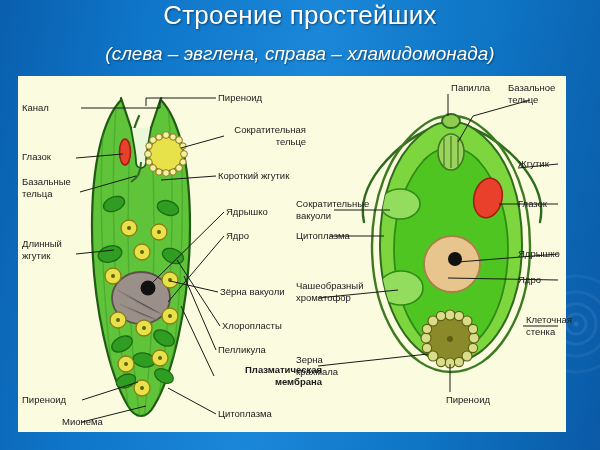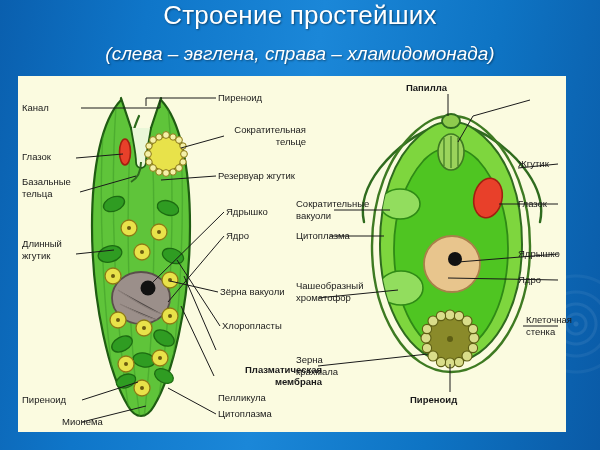--- a/index.html
+++ b/index.html
@@ -28,21 +28,21 @@
     background:#fbfbe0;
   }
   .stage{position:absolute;left:0;top:0;width:548px;height:356px;}
   svg.art{position:absolute;left:0;top:0;width:548px;height:356px;}
   .lbl{
     position:absolute;font-size:9.5px;color:#1a1a1a;line-height:11.5px;
     white-space:pre-line;
   }
   .lbl.r{text-align:right;}
   .lbl.l{text-align:left;}
-  .lbl.c{text-align:left;font-weight:bold;}
+  .lbl.c{text-align:right;}
 </style>
 </head>
 <body>
 
 <div class="slide">
 
   <div class="title-wrap">
     <div class="title">Строение простейших</div>
     <div class="subtitle">(слева – эвглена, справа – хламидомонада)</div>
   </div>
@@ -251,39 +251,41 @@
       <div class="lbl l" style="left:4px;top:100px;width:62px;">Базальные
 тельца</div>
       <div class="lbl l" style="left:4px;top:162px;width:56px;">Длинный
 жгутик</div>
       <div class="lbl l" style="left:4px;top:318px;width:60px;">Пиреноид</div>
       <div class="lbl l" style="left:4px;top:340px;width:60px;padding-left:40px;">Мионема</div>
 
       <div class="lbl l" style="left:200px;top:16px;width:80px;">Пиреноид</div>
       <div class="lbl r" style="left:196px;top:48px;width:92px;">Сократительная
 тельце</div>
-      <div class="lbl l" style="left:200px;top:94px;width:94px;">Резервуар жгутик</div>
+      <div class="lbl l" style="left:200px;top:94px;width:94px;">Короткий жгутик</div>
       <div class="lbl l" style="left:208px;top:130px;width:64px;">Ядрышко</div>
       <div class="lbl l" style="left:208px;top:154px;width:48px;">Ядро</div>
       <div class="lbl l" style="left:202px;top:210px;width:96px;">Зёрна вакуоли</div>
       <div class="lbl l" style="left:204px;top:244px;width:78px;">Хлоропласты</div>
-      <div class="lbl l" style="left:200px;top:268px;width:68px;margin-top:48px;">Пелликула</div>
+      <div class="lbl l" style="left:200px;top:268px;width:68px;">Пелликула</div>
       <div class="lbl r" style="left:210px;top:288px;width:94px;font-weight:bold;">Плазматическая
 мембрана</div>
       <div class="lbl l" style="left:200px;top:332px;width:72px;">Цитоплазма</div>
 
       <div class="lbl l" style="left:278px;top:122px;width:86px;">Сократительные
 вакуоли</div>
       <div class="lbl l" style="left:278px;top:154px;width:74px;">Цитоплазма</div>
       <div class="lbl l" style="left:278px;top:204px;width:86px;">Чашеобразный
 хроматофор</div>
       <div class="lbl l" style="left:278px;top:278px;width:66px;">Зерна
 крахмала</div>
 
       <div class="lbl c" style="left:388px;top:6px;width:84px;">Папилла</div>
+      <div class="lbl l" style="left:490px;top:6px;width:60px;">Базальное
+тельце</div>
 
       <div class="lbl l" style="left:500px;top:82px;width:54px;">Жгутик</div>
       <div class="lbl l" style="left:500px;top:122px;width:54px;">Глазок</div>
       <div class="lbl l" style="left:500px;top:172px;width:60px;">Ядрышко</div>
       <div class="lbl l" style="left:500px;top:198px;width:50px;">Ядро</div>
       <div class="lbl l" style="left:500px;top:238px;width:62px;margin-left:8px;">Клеточная
 стенка</div>
 
       <div class="lbl c" style="left:392px;top:318px;width:80px;">Пиреноид</div>
 

